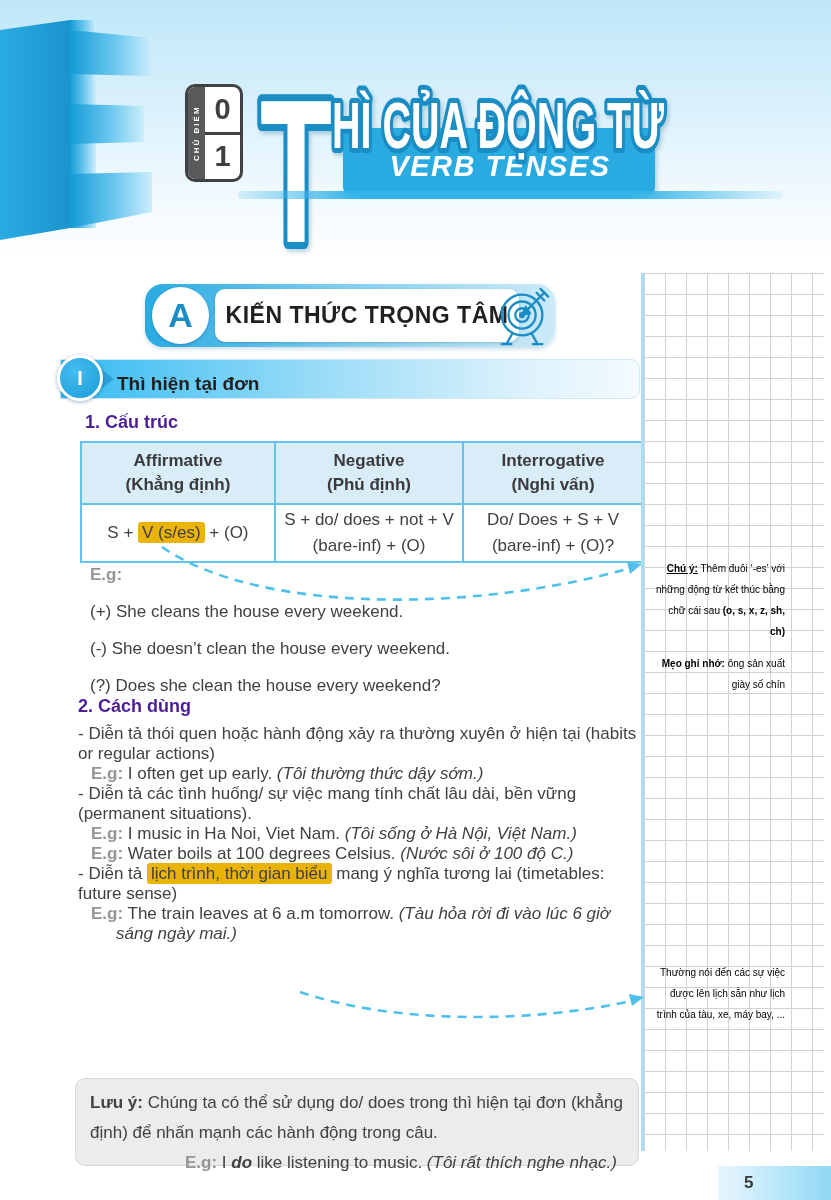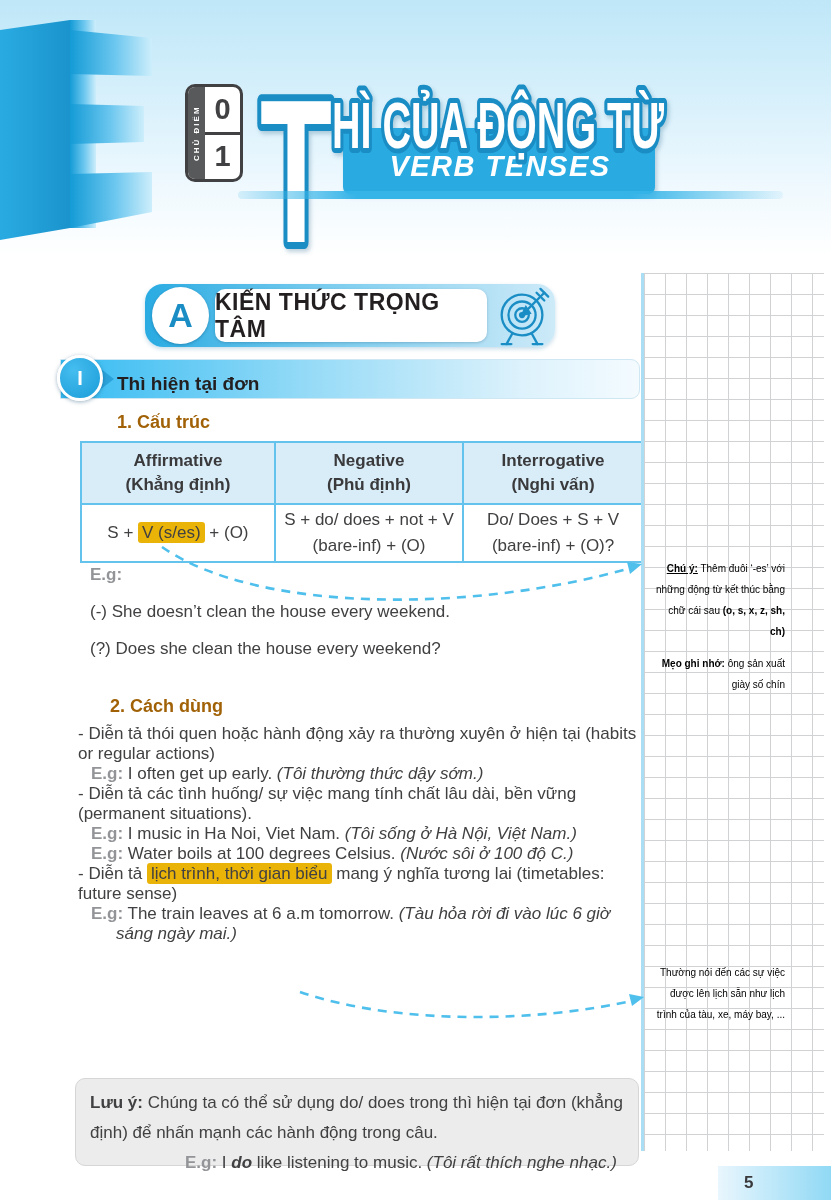--- a/index.html
+++ b/index.html
@@ -24,38 +24,38 @@
   .title-svg{position:absolute;left:248px;top:84px;filter:drop-shadow(2px 3px 2px rgba(10,80,120,.25));}
   .t-stroke{fill:none;stroke:#1b8dc5;stroke-linejoin:round;}
   .t-fill{fill:#ffffff;}
   
   .pill-a{position:absolute;left:145px;top:284px;width:410px;height:63px;border-radius:18px;
     background:linear-gradient(90deg,#29abe2 0%,#7ccdef 45%,#cdeaf8 100%);
     box-shadow:0 2px 4px rgba(30,120,170,.25);}
   .circle-a{position:absolute;left:7px;top:3px;width:57px;height:57px;border-radius:50%;background:#ffffff;
     display:flex;align-items:center;justify-content:center;font-size:34px;font-weight:800;color:#1b8dc5;
     box-shadow:0 1px 3px rgba(0,60,100,.35);}
-  .label-a{position:absolute;left:70px;top:5px;width:272px;height:53px;border-radius:10px;background:#ffffff;
+  .label-a{position:absolute;left:70px;top:5px;width:304px;height:53px;border-radius:10px;background:#ffffff;
     display:flex;align-items:center;justify-content:center;font-size:23px;font-weight:bold;color:#231f20;
     letter-spacing:.5px;box-shadow:0 1px 3px rgba(0,60,100,.25);}
   .target-wrap{position:absolute;left:348px;top:1px;width:60px;height:62px;}
   
   .bar-i{position:absolute;left:60px;top:359px;width:578px;height:38px;border-radius:0 9px 9px 0;
     background:linear-gradient(90deg,#35bbf2 0%,#9adcf7 45%,#ddf2fc 80%,#f4fbff 100%);
     border:1px solid #cfe7f3;}
   .circle-i{position:absolute;left:-4px;top:-5px;width:40px;height:40px;border-radius:50%;
     background:radial-gradient(circle at 35% 30%,#45bdef,#1b9cd8);border:3px solid #ffffff;
     box-shadow:0 1px 4px rgba(0,60,100,.4);display:flex;align-items:center;justify-content:center;
     color:#ffffff;font-size:20px;font-weight:800;z-index:2;}
   .wedge{position:absolute;left:40px;top:9px;width:0;height:0;border-left:13px solid #2ba3da;
     border-top:10px solid transparent;border-bottom:10px solid transparent;}
   .bar-i-text{position:absolute;left:56px;top:0;height:48px;display:flex;align-items:center;font-size:18px;color:#231f20;white-space:nowrap;gap:46px;}
   .bar-i-text b{font-size:19px;margin-right:4px;}
   
-  .h-blue{position:absolute;font-size:18px;font-weight:bold;color:#a16207;margin-left:32px;}
+  .h-blue{position:absolute;font-size:18px;font-weight:bold;color:#4c1d95;}
   .gram-table{position:absolute;left:80px;top:441px;width:564px;border-collapse:collapse;table-layout:fixed;}
   .gram-table th{background:#d9edf8;border:2px solid #63c3ec;font-size:17px;font-weight:bold;color:#3a3a3c;
     padding:6px 4px;line-height:24px;}
   .gram-table td{background:#ffffff;border:2px solid #63c3ec;font-size:17px;color:#414042;text-align:center;
     height:54px;line-height:26px;padding:1px 6px;}
   .hl{background:#eab308;border-radius:3px;padding:1px 4px;}
   .eg-label{color:#929497;font-weight:bold;}
   .eg-block{position:absolute;left:90px;top:556px;font-size:17px;line-height:37px;color:#414042;}
   .usage{position:absolute;left:78px;top:724px;width:566px;font-size:17px;line-height:20px;color:#414042;}
   .usage p{margin:0;}
@@ -178,20 +178,21 @@
     <tr>
       <td><span>S + </span><span class="hl">V (s/es)</span><span> + (O)</span></td>
       <td>S + do/ does + not + V (bare-inf) + (O)</td>
       <td>Do/ Does + S + V (bare-inf) + (O)?</td>
     </tr>
   </tbody>
     </table>
 
   <div class="eg-block">
     <div class="eg-label">E.g:</div>
+    <div>(+) She cleans the house every weekend.</div>
     <div>(-) She doesn’t clean the house every weekend.</div>
     <div>(?) Does she clean the house every weekend?</div>
   </div>
 
   <div class="h-blue" style="left:78px;top:696px;">2. Cách dùng</div>
 
   <div class="usage">
     <div>
       <p>- Diễn tả thói quen hoặc hành động xảy ra thường xuyên ở hiện tại (habits or regular actions)</p>
       <p class="ex"><span class="eg-label">E.g:</span> <span>I often get up early. </span><i>(Tôi thường thức dậy sớm.)</i></p>

